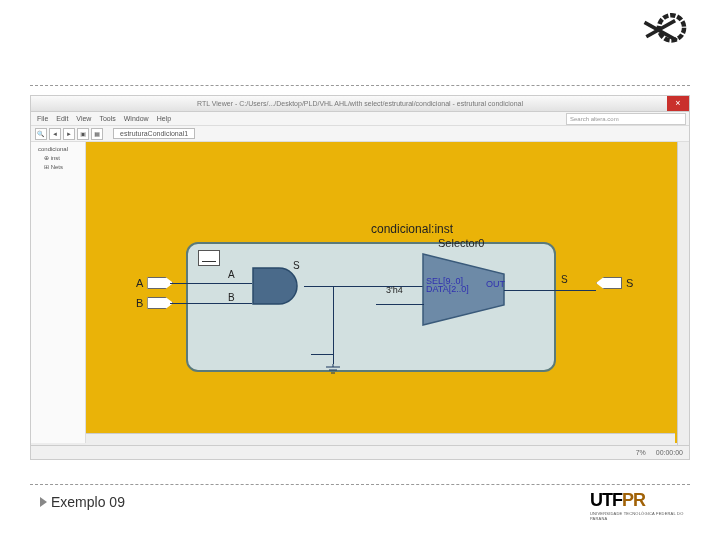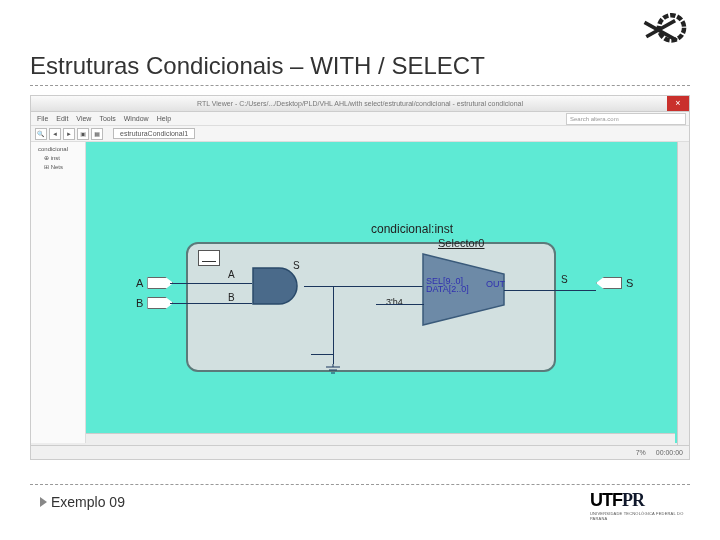--- a/index.html
+++ b/index.html
@@ -137,21 +137,21 @@
     font-size: 6px;
     color: #555;
     padding: 3px;
   }
   .sidebar .tree-item {
     padding: 1px 0 1px 4px;
   }
   .canvas {
     flex: 1;
     position: relative;
-    background: #5eead4;
+    background: #eab308;
   }
   .instance-box {
     position: absolute;
     top: 100px;
     left: 100px;
     width: 370px;
     height: 130px;
     border: 2px solid #5b7a7a;
     border-radius: 12px;
     background: #d2e0e0;
@@ -234,21 +234,20 @@
     left: 335px;
     width: 85px;
     height: 75px;
   }
   .mux-label {
     position: absolute;
     top: 95px;
     left: 352px;
     font-size: 11px;
     color: #222;
-    text-decoration: underline;
   }
   .sel-text {
     position: absolute;
     font-size: 9px;
     color: #3030b0;
   }
   .out-text {
     position:absolute;
     font-size:9px;
     color:#3030b0;
@@ -349,39 +348,38 @@
     height: 32px;
     display:flex;
     flex-direction:column;
     align-items:flex-start;
   }
   .footer-logo .big {
     font-weight:bold;
     font-size:18px;
     letter-spacing:-1px;
   }
-  .footer-logo .big .y{color:#0f172a;font-family:Liberation Serif, serif;}
+  .footer-logo .big .y{color:#a16207;}
   .footer-logo .small {
     font-size:4px;
     color:#555;
     letter-spacing:0.2px;
   }
 </style>
 </head>
 <body>
 
 <div class="slide">
 
   <svg class="top-logo" viewBox="0 0 60 50">
     <circle cx="40" cy="22" r="14" fill="none" stroke="#222" stroke-width="5" stroke-dasharray="6 2"></circle>
     <line x1="10" y1="16" x2="46" y2="36" stroke="#222" stroke-width="4"></line>
     <line x1="44" y1="14" x2="12" y2="32" stroke="#222" stroke-width="4"></line>
   </svg>
 
-  <div class="page-title">Estruturas Condicionais – WITH / SELECT</div>
   <div class="title-divider"></div>
 
   <div class="screenshot-box">
     <div class="titlebar">
       <span class="titlebar-text">RTL Viewer - C:/Users/.../Desktop/PLD/VHL AHL/with select/estrutural/condicional - estrutural condicional</span>
       <div class="close-btn">×</div>
     </div>
     <div class="searchbar">Search altera.com</div>
     <div class="menubar">
       <span>File</span>
@@ -433,21 +431,21 @@
 
         <div class="wire" style="top:144px;left:218px;width:120px"></div>
 
         <div class="mux-label">Selector0</div>
         <svg class="mux" viewBox="0 0 85 75">
           <polygon points="2,2 83,22 83,53 2,73" fill="#6d8aa7" stroke="#3a5a7a" stroke-width="1.5"></polygon>
         </svg>
         <div class="sel-text" style="top:134px;left:340px">SEL[9..0]</div>
         <div class="sel-text" style="top:142px;left:340px">DATA[2..0]</div>
         <div class="out-text" style="top:137px;left:400px">OUT</div>
-        <div class="data-const" style="top:155px;left:300px">3'h4</div>
+        <div class="data-const" style="top:143px;left:300px">3'h4</div>
 
         <div class="wire" style="top:162px;left:290px;width:48px"></div>
 
         <div class="wire" style="top:212px;left:225px;width:22px"></div>
         <div class="wire-v" style="top:144px;left:247px;height:78px"></div>
         <svg class="gnd-sym" viewBox="0 0 14 12">
           <line x1="7" y1="0" x2="7" y2="3" stroke="#1b365d" stroke-width="1"></line>
           <line x1="0" y1="3" x2="14" y2="3" stroke="#1b365d" stroke-width="1"></line>
           <line x1="3" y1="6" x2="11" y2="6" stroke="#1b365d" stroke-width="1"></line>
           <line x1="5" y1="9" x2="9" y2="9" stroke="#1b365d" stroke-width="1"></line>

